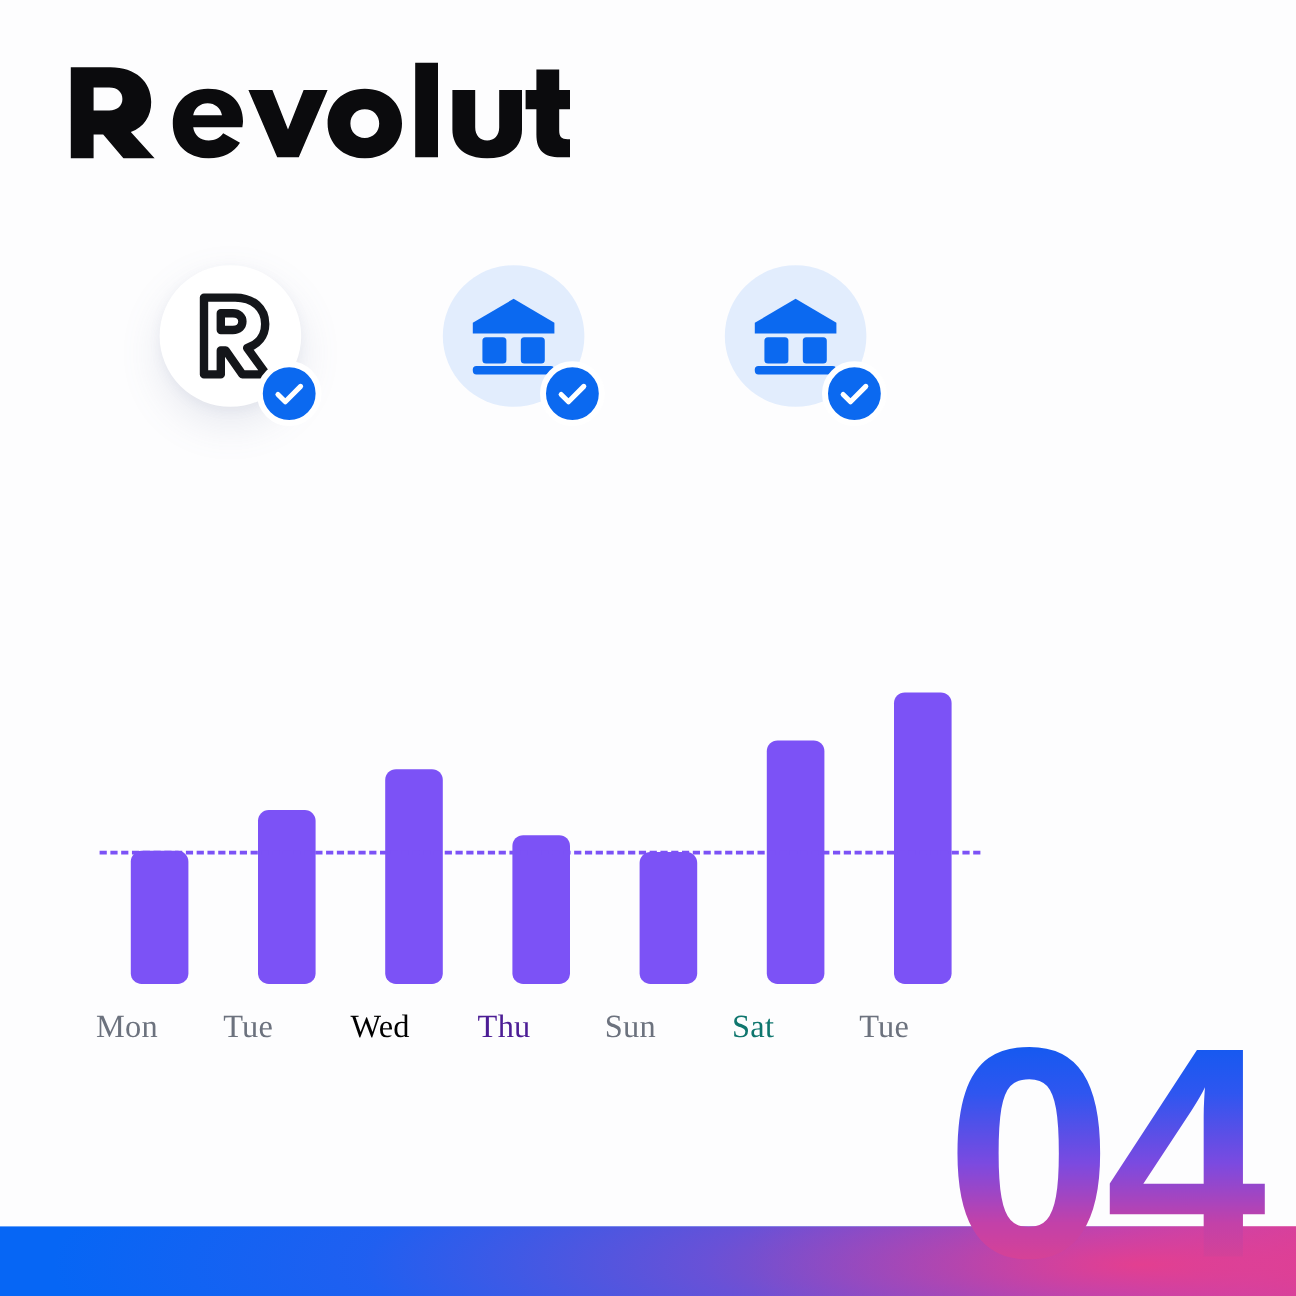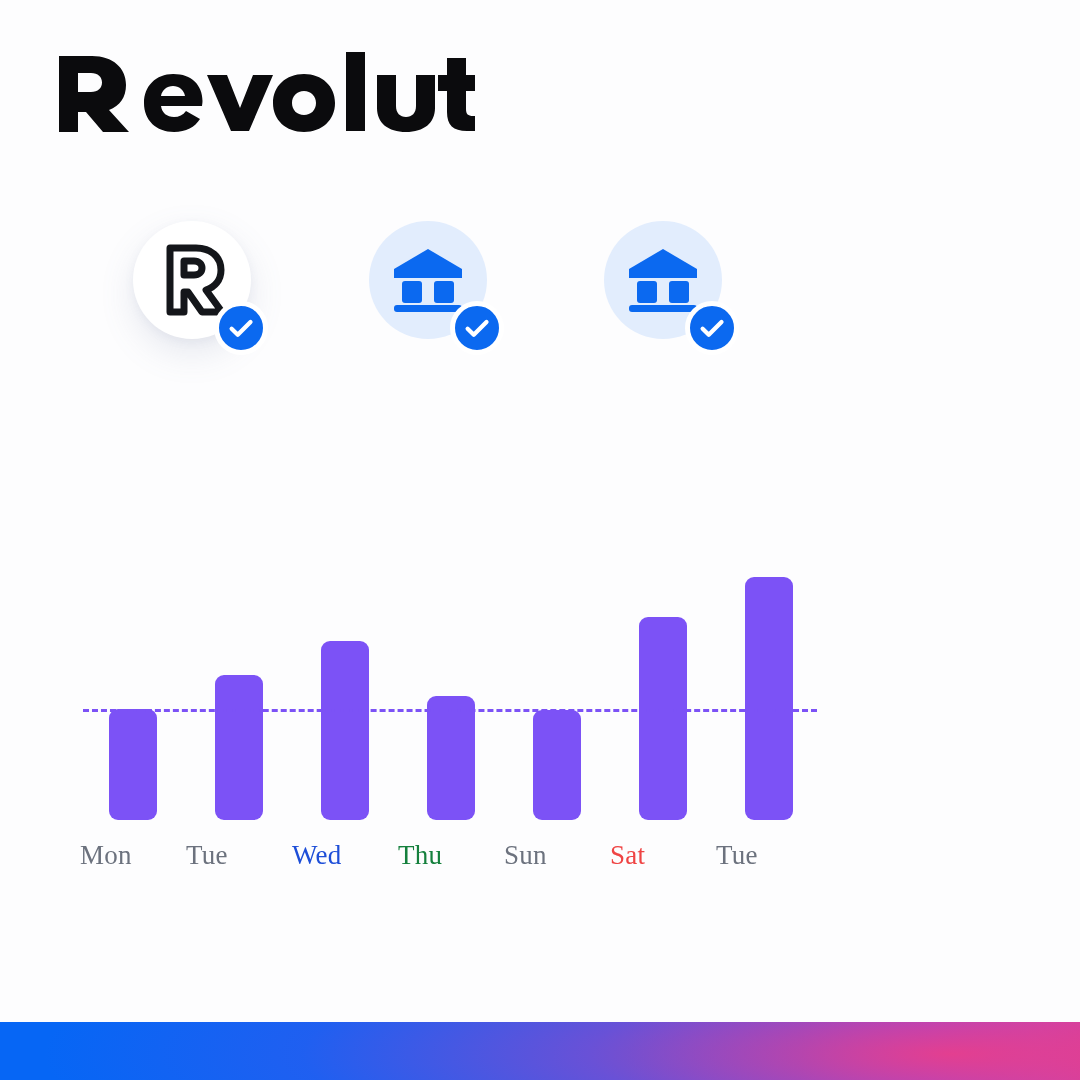--- a/index.html
+++ b/index.html
@@ -287,24 +287,25 @@
           <div class="bar" style="height: 203.327px; background: rgb(124, 82, 246);"></div>
         </div>
       <div class="bar-slot" style="left:636px;">
           <div class="bar" style="height: 242.836px; background: rgb(124, 82, 246);"></div>
         </div>
       <div id="refline" style="top: 164.182px; border-top-color: rgb(124, 82, 246);"></div>
     </div>
     <div id="xaxis">
       <div class="xlabel" style="left: 0px; color: rgb(108, 114, 126);">Mon</div>
       <div class="xlabel" style="left: 106px; color: rgb(108, 114, 126);">Tue</div>
-      <div class="xlabel" style="left: 212px; color: #1d4ed8;">Wed</div>
-      <div class="xlabel" style="left: 318px; color: #15803d;">Thu</div>
+      <div class="xlabel" style="left: 212px; color: #000000;">Wed</div>
+      <div class="xlabel" style="left: 318px; color: #4c1d95;">Thu</div>
       <div class="xlabel" style="left: 424px; color: rgb(108, 114, 126);">Sun</div>
-      <div class="xlabel" style="left: 530px; color: #ef4444;">Sat</div>
+      <div class="xlabel" style="left: 530px; color: #0f766e;">Sat</div>
       <div class="xlabel" style="left: 636px; color: rgb(108, 114, 126);">Tue</div>
     </div>
   </div>
 
+  <div id="bignum">04</div>
 
   <div id="bottombar"></div>
 
 </div>
 
 </body></html>

